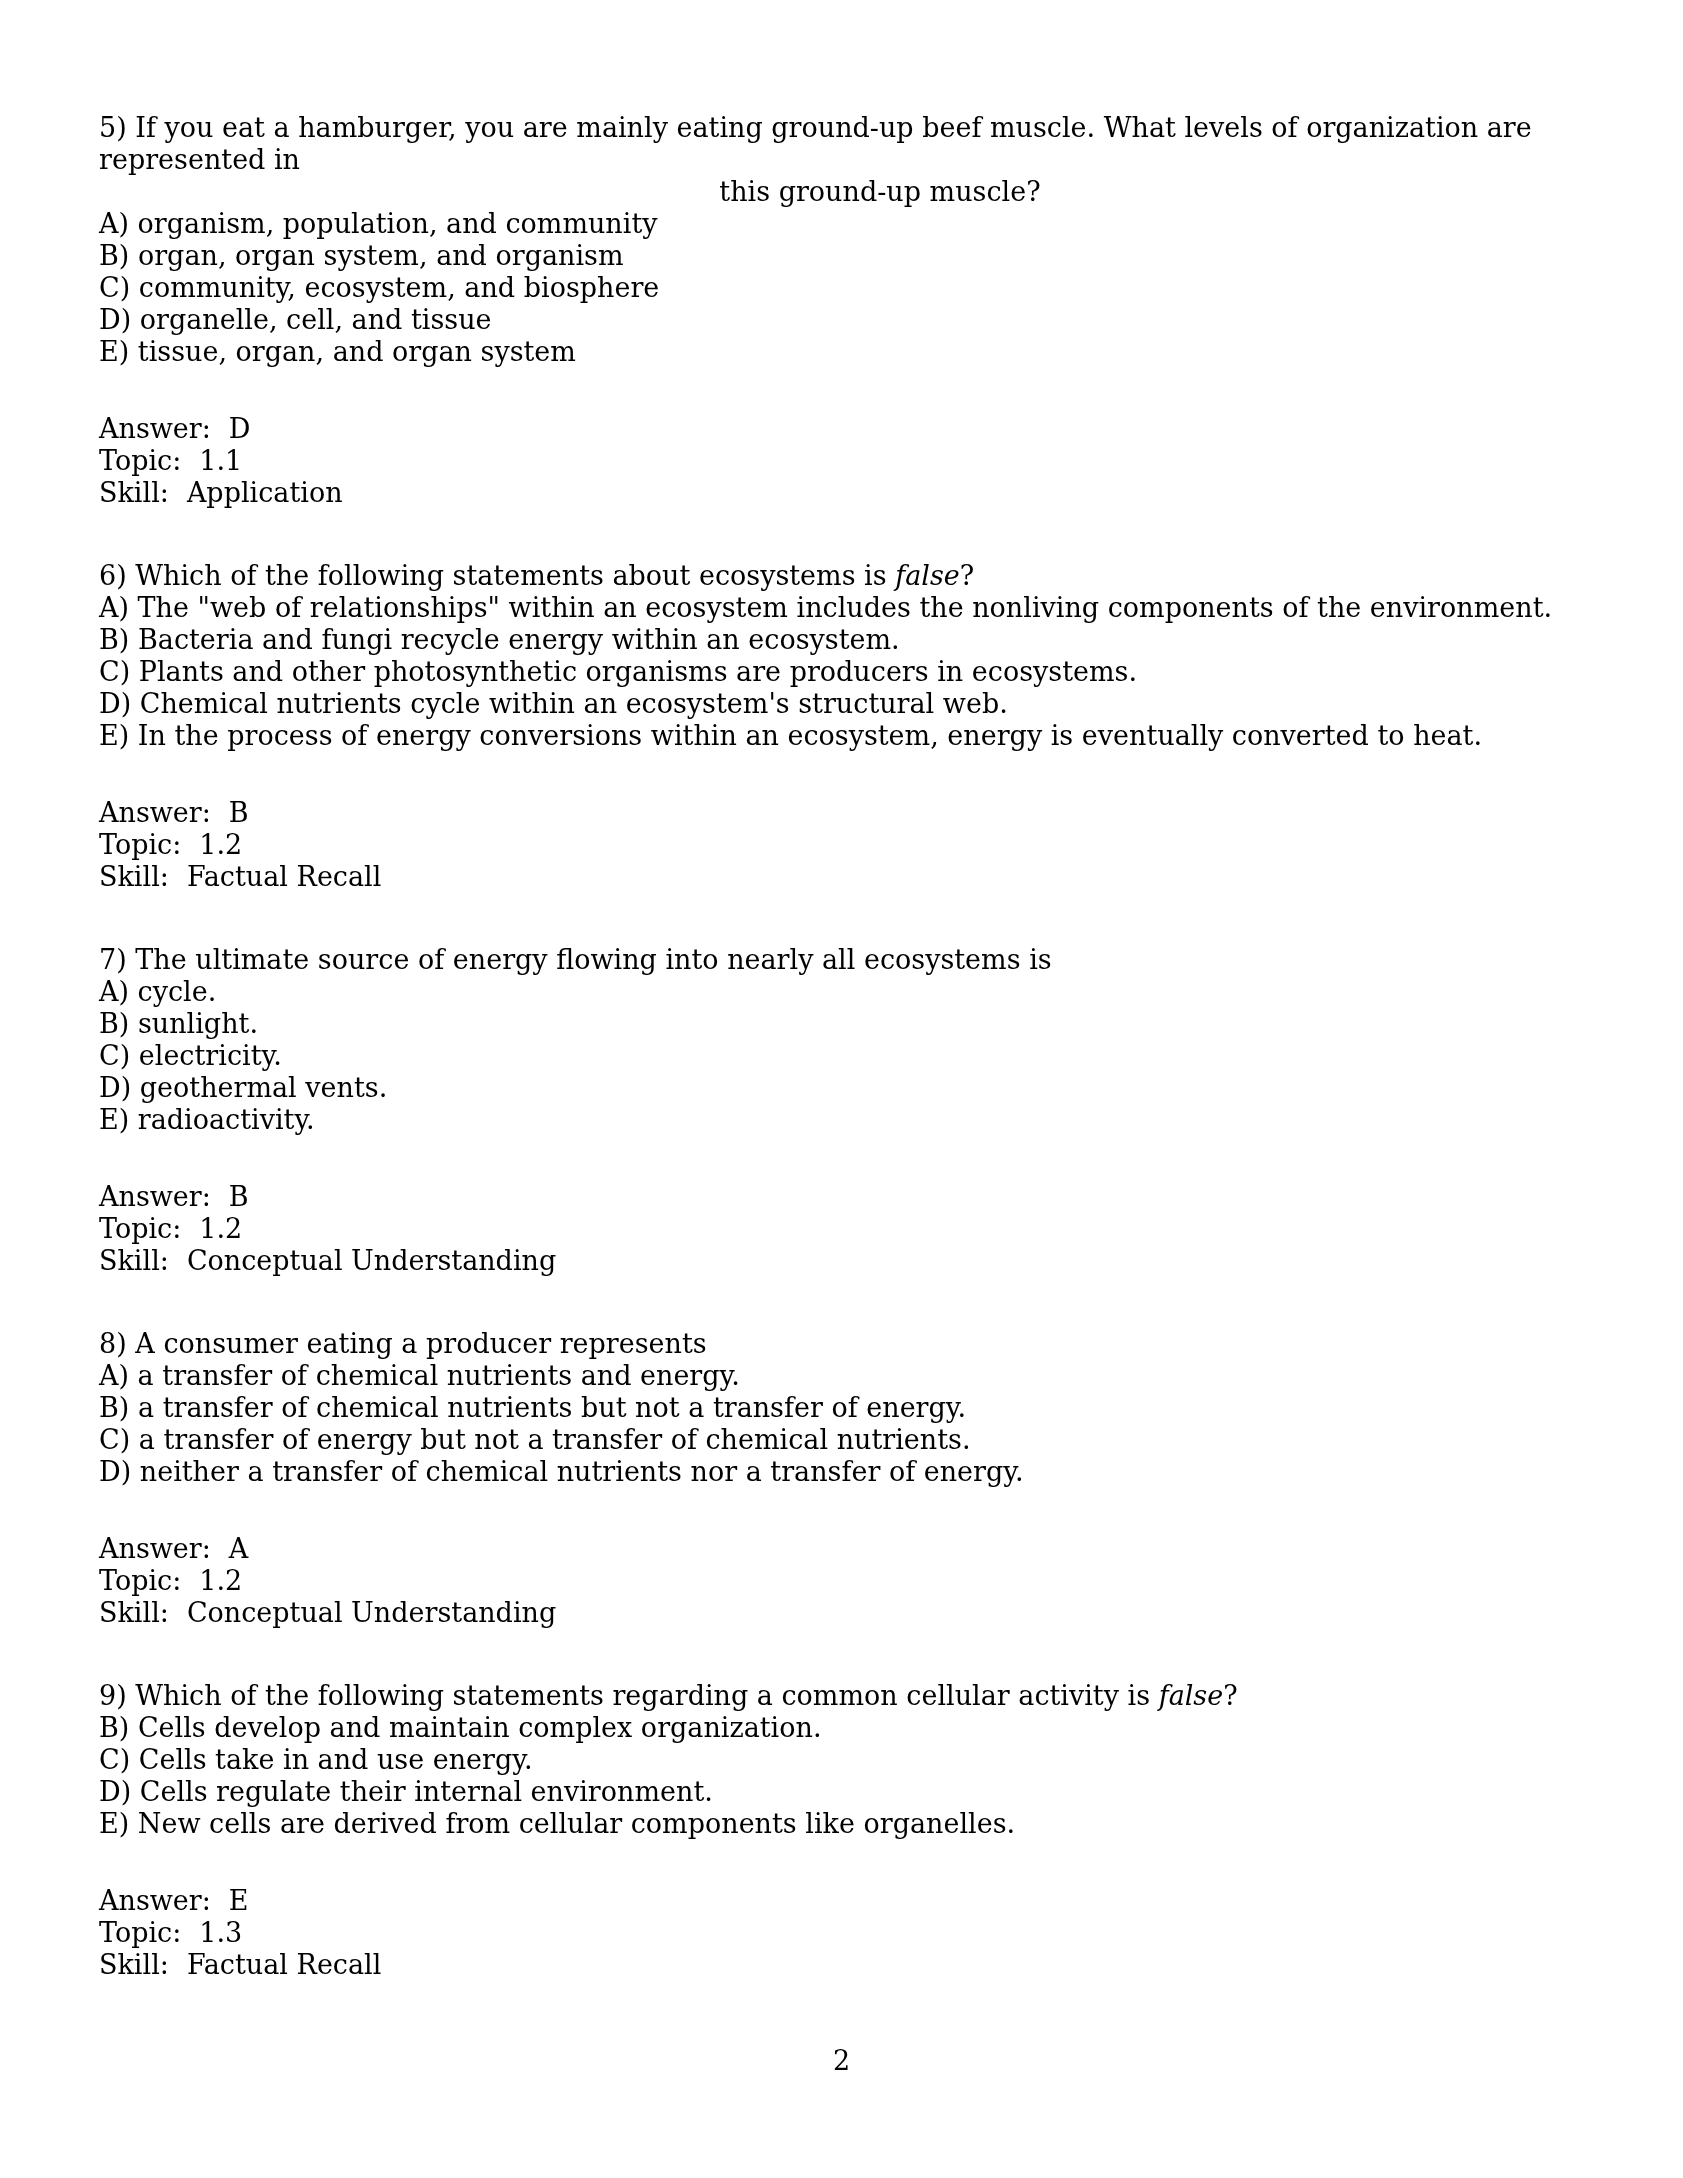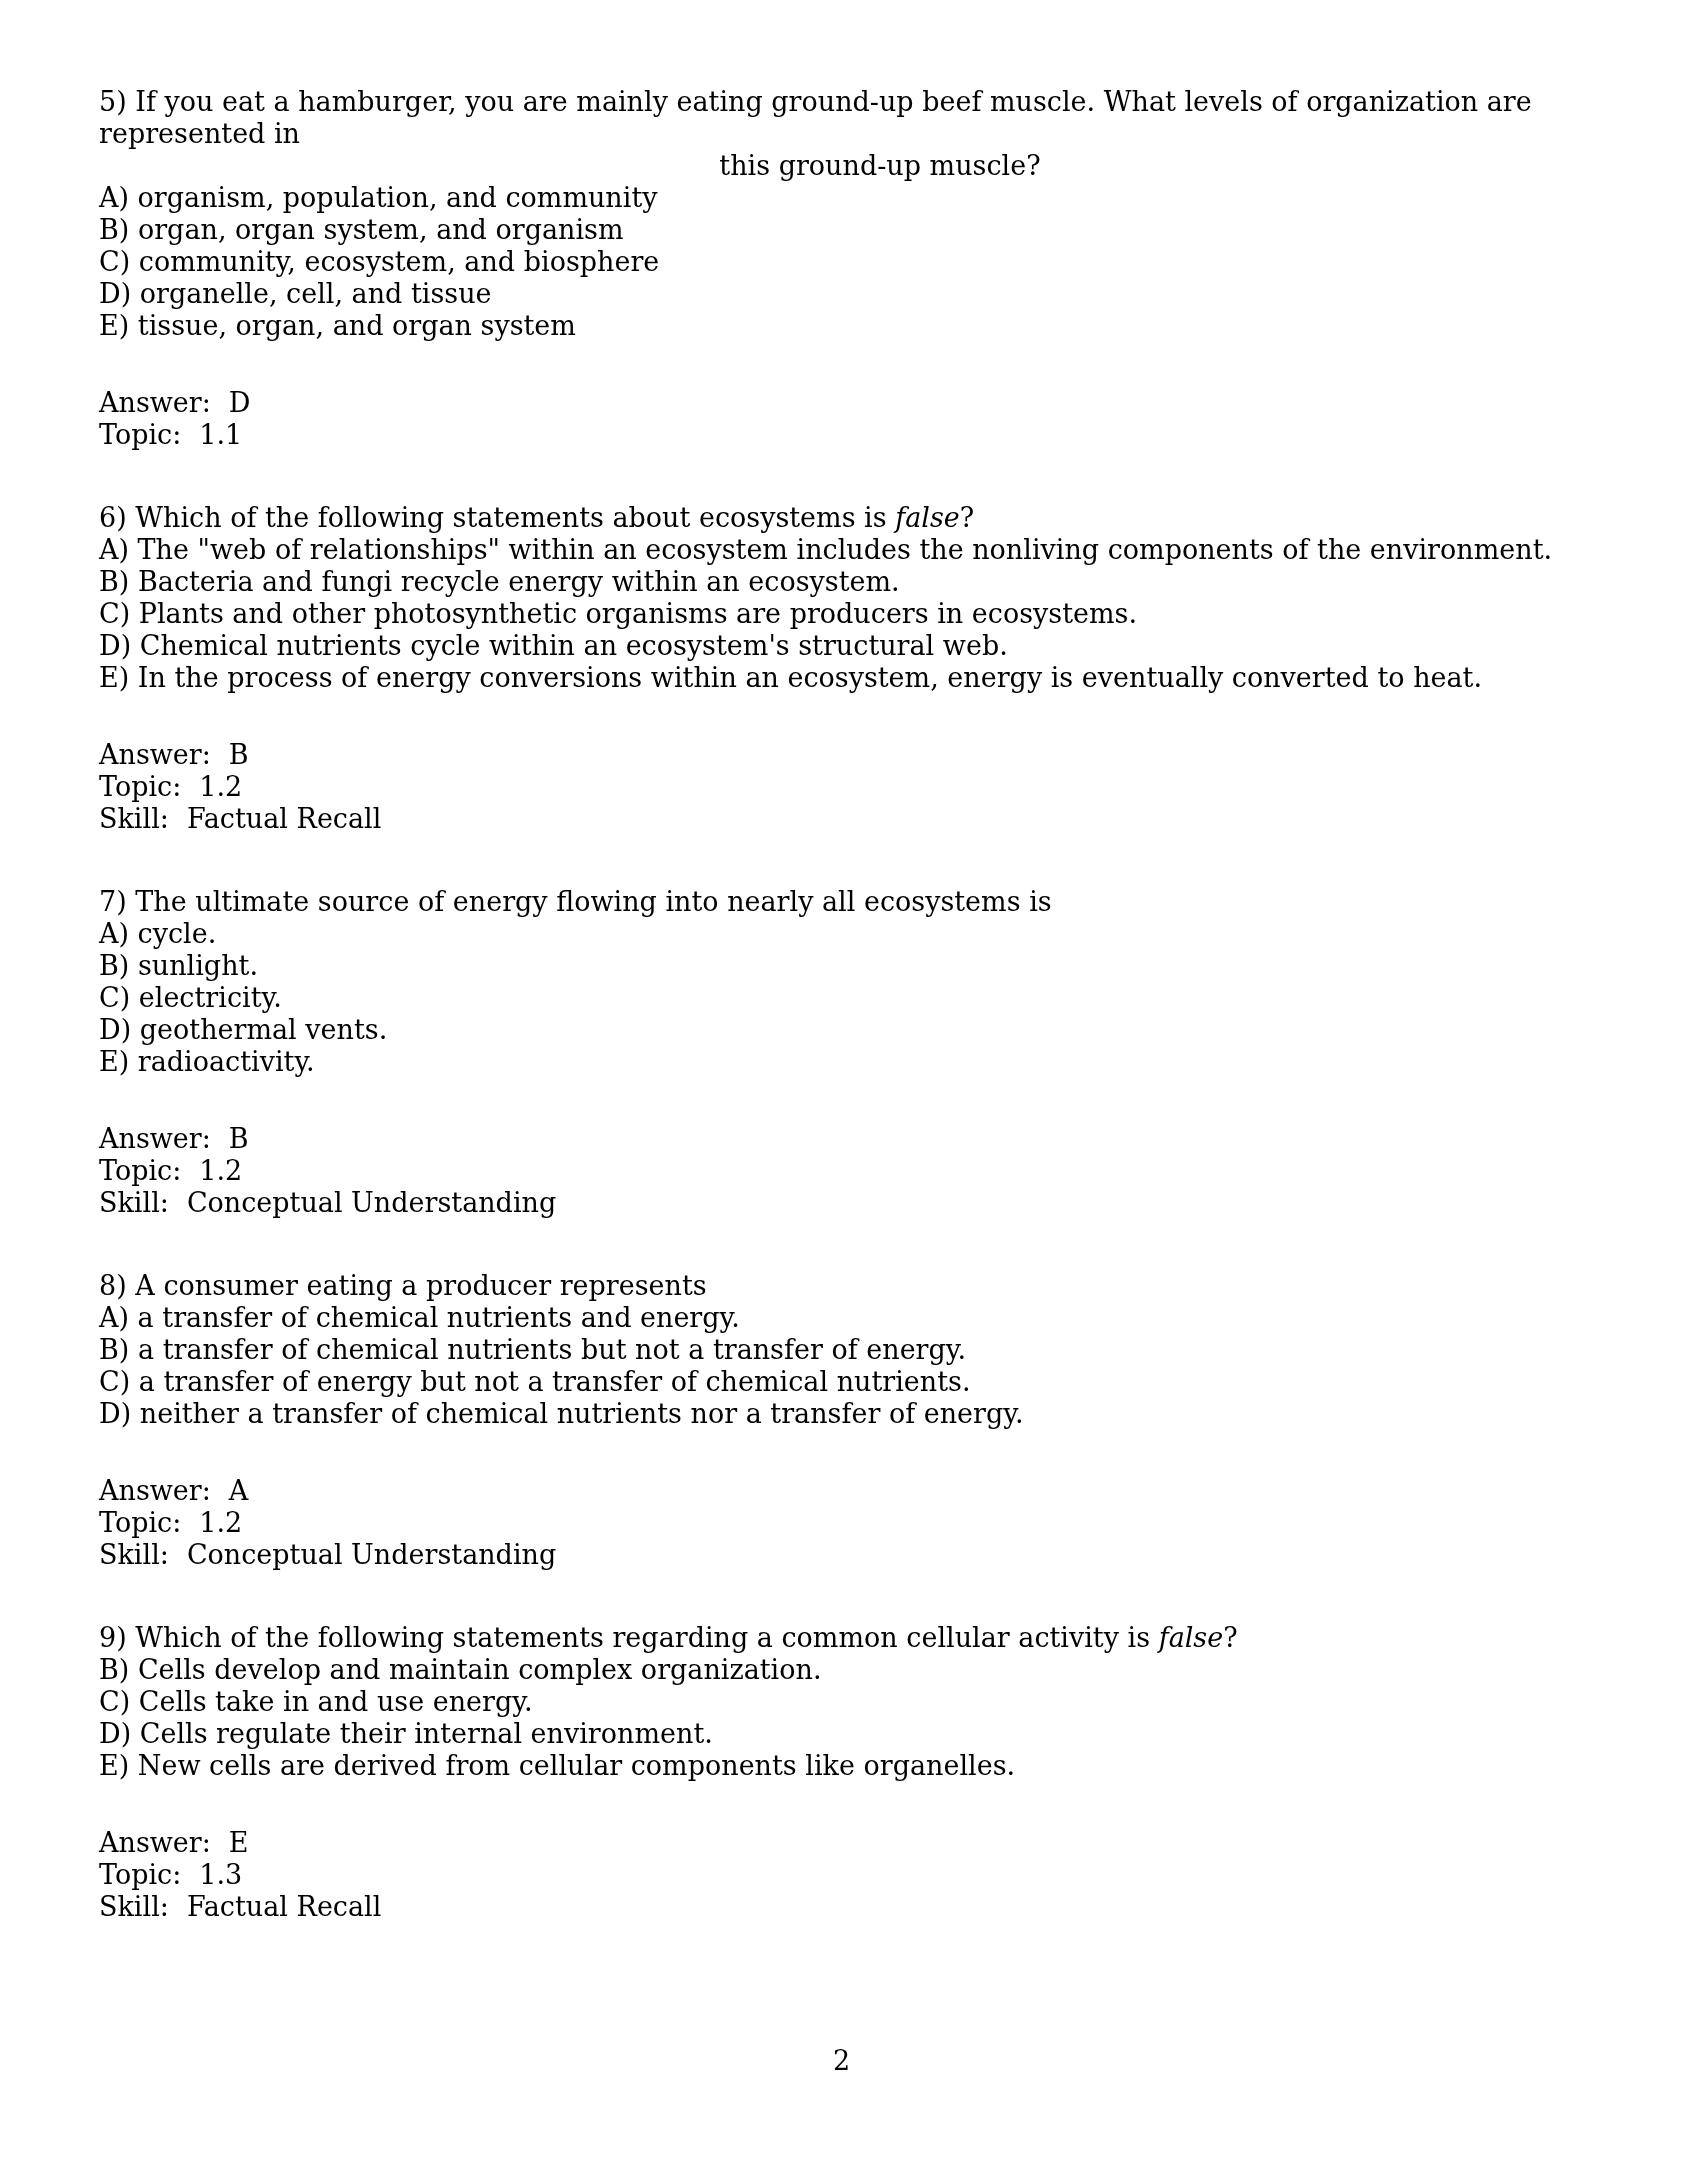--- a/index.html
+++ b/index.html
@@ -10,21 +10,21 @@
   .page {
     position: relative;
     width: 1683px;
     height: 2178px;
     box-sizing: border-box;
     background: #ffffff;
     color: #000000;
     font-family: "DejaVu Serif", "Liberation Serif", serif;
     font-size: 27px;
     line-height: 32px;
-    padding: 86px 59px 0 99px;
+    padding: 112px 59px 0 99px;
     overflow: hidden;
   }
   .line {
     white-space: nowrap;
   }
   .stem-line.indent {
     padding-left: 37px;
     text-align: center;
   }
   .question {
@@ -61,20 +61,21 @@
         <div class="line stem-line"><span>represented in</span></div>
         <div class="line stem-line indent"><span>this ground-up muscle?</span></div>
         <div class="line option-line">A) organism, population, and community</div>
         <div class="line option-line">B) organ, organ system, and organism</div>
         <div class="line option-line">C) community, ecosystem, and biosphere</div>
         <div class="line option-line">D) organelle, cell, and tissue</div>
         <div class="line option-line">E) tissue, organ, and organ system</div>
         <div class="answer-group">
           <div class="line answer-line"><span class="label">Answer:</span><span class="value">D</span></div>
           <div class="line topic-line italic"><span class="label">Topic:</span><span class="value">1.1</span></div>
+          <div class="line skill-line italic"><span class="label">Skill:</span><span class="value">Application</span></div>
         </div>
       </section>
       <section class="question">
         <div class="line stem-line"><span>6) Which of the following statements about ecosystems is </span><span class="em">false</span><span>?</span></div>
         <div class="line option-line">A) The "web of relationships" within an ecosystem includes the nonliving components of the environment.</div>
         <div class="line option-line">B) Bacteria and fungi recycle energy within an ecosystem.</div>
         <div class="line option-line">C) Plants and other photosynthetic organisms are producers in ecosystems.</div>
         <div class="line option-line">D) Chemical nutrients cycle within an ecosystem's structural web.</div>
         <div class="line option-line">E) In the process of energy conversions within an ecosystem, energy is eventually converted to heat.</div>
         <div class="answer-group">

